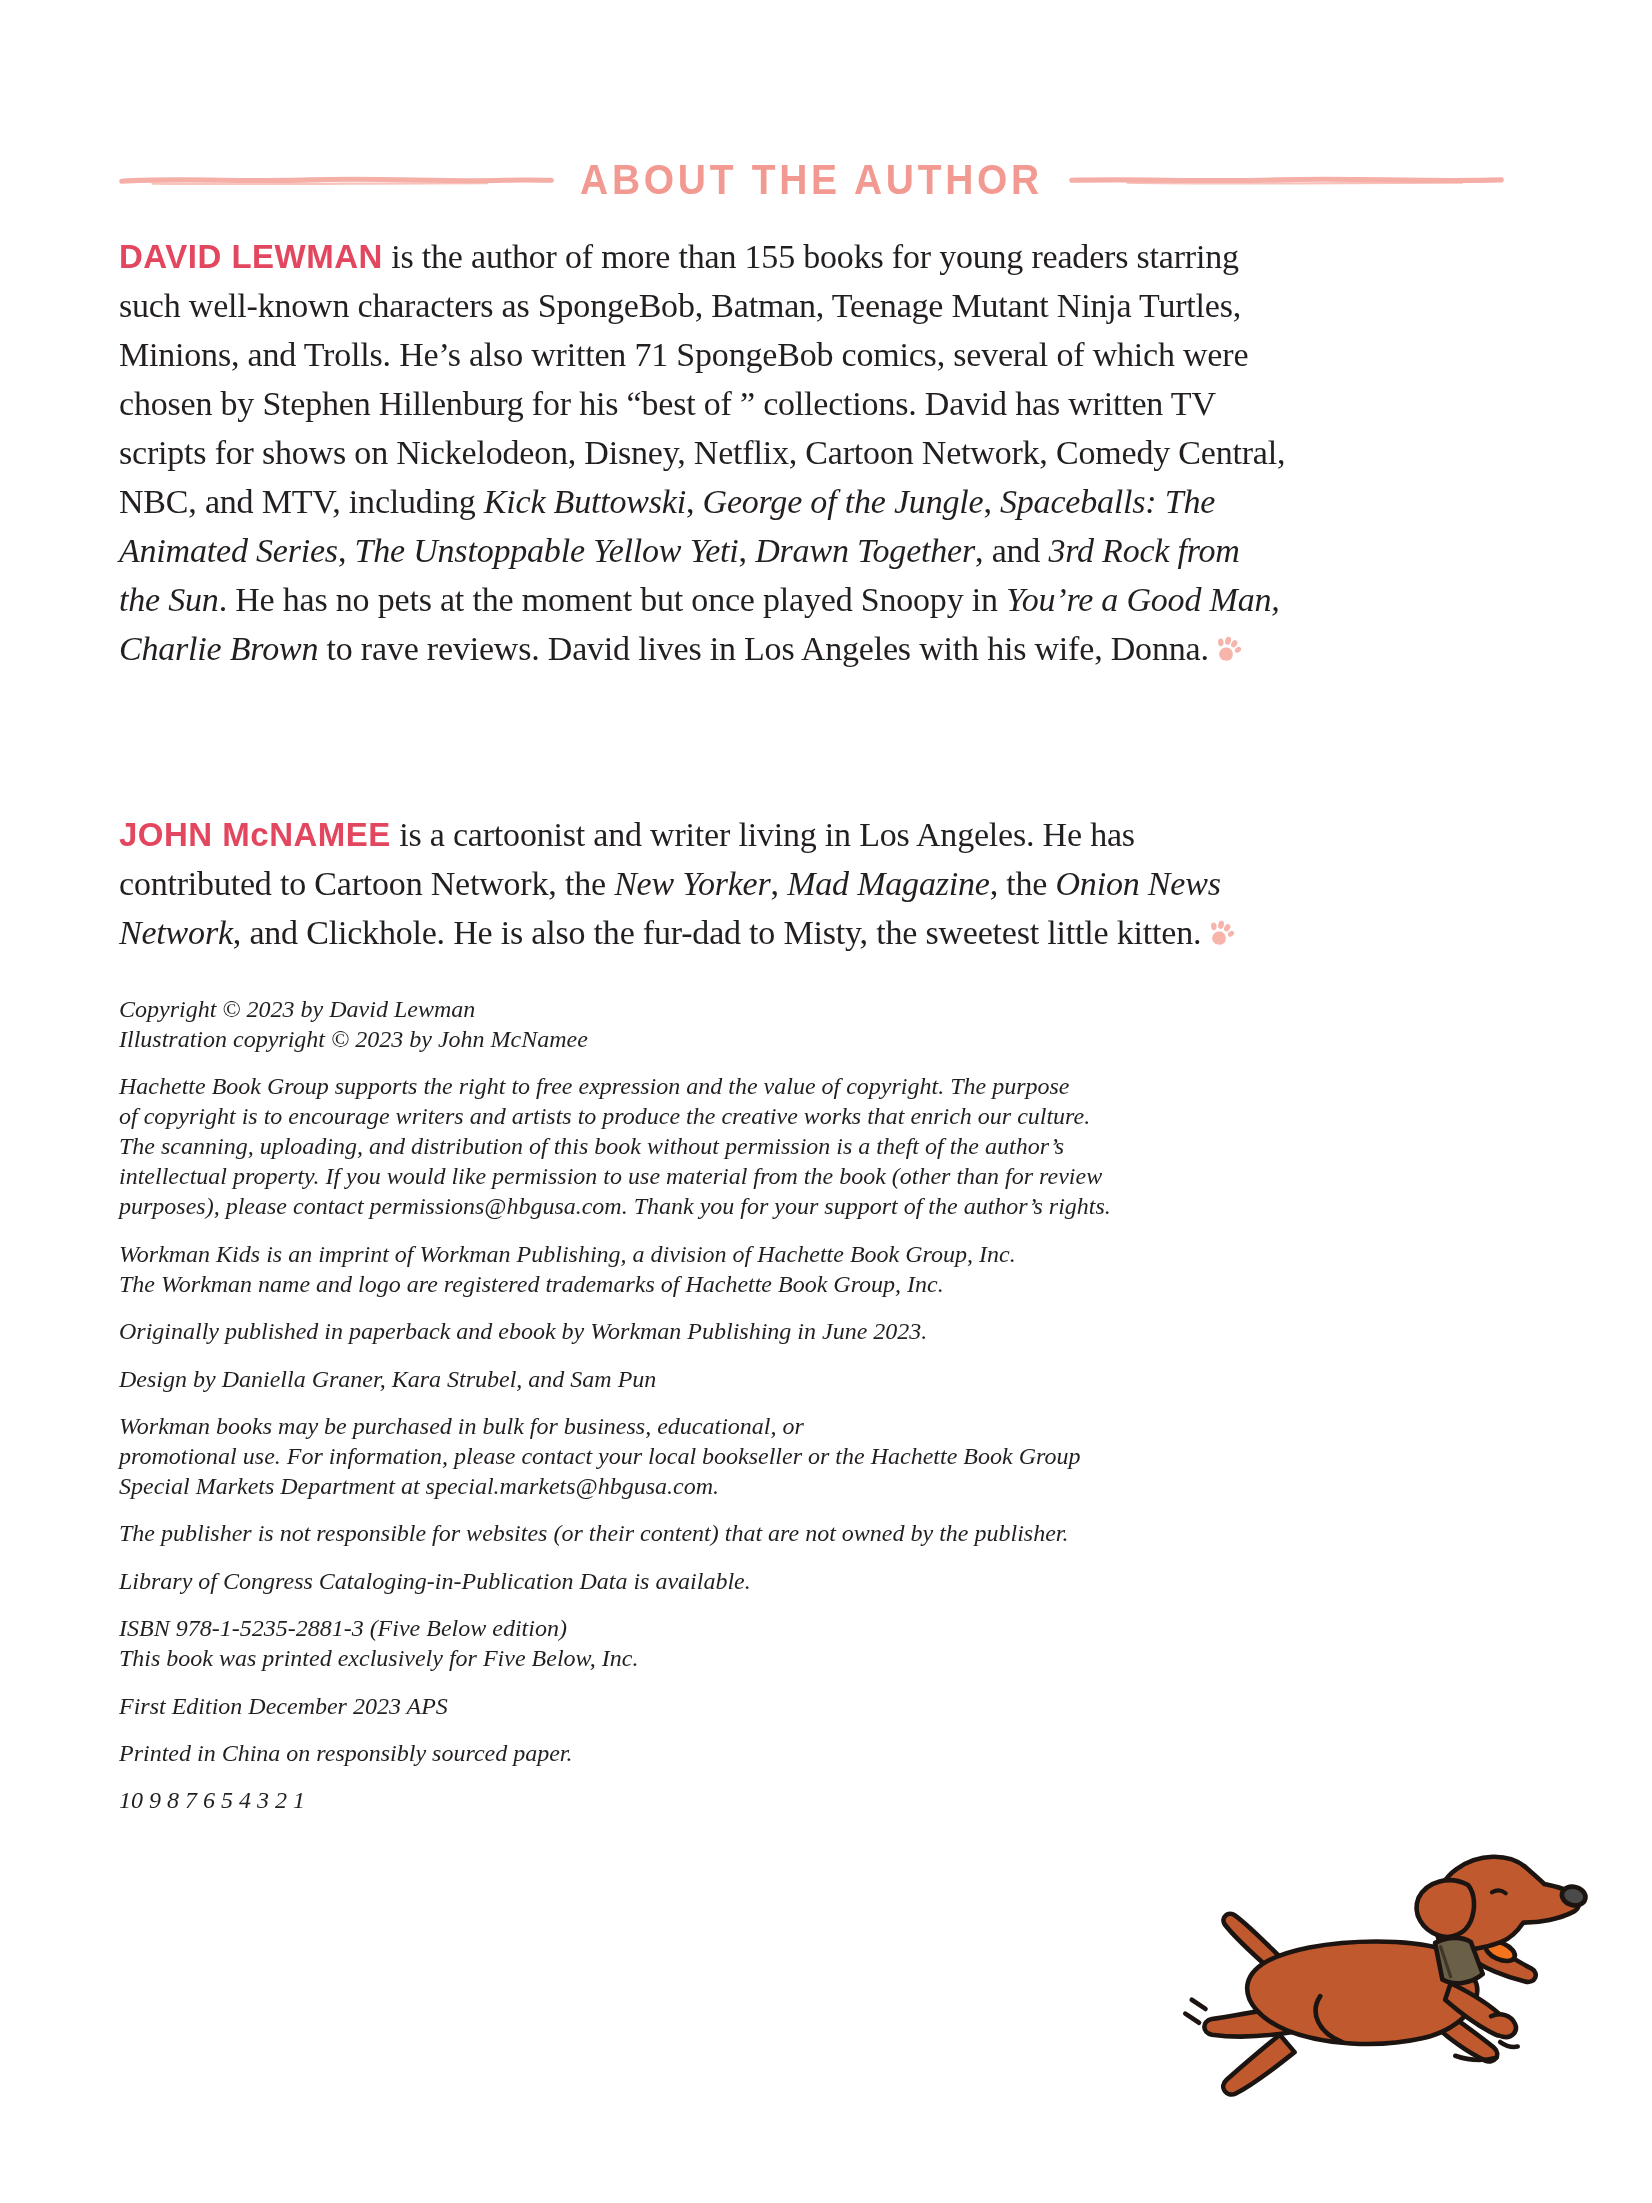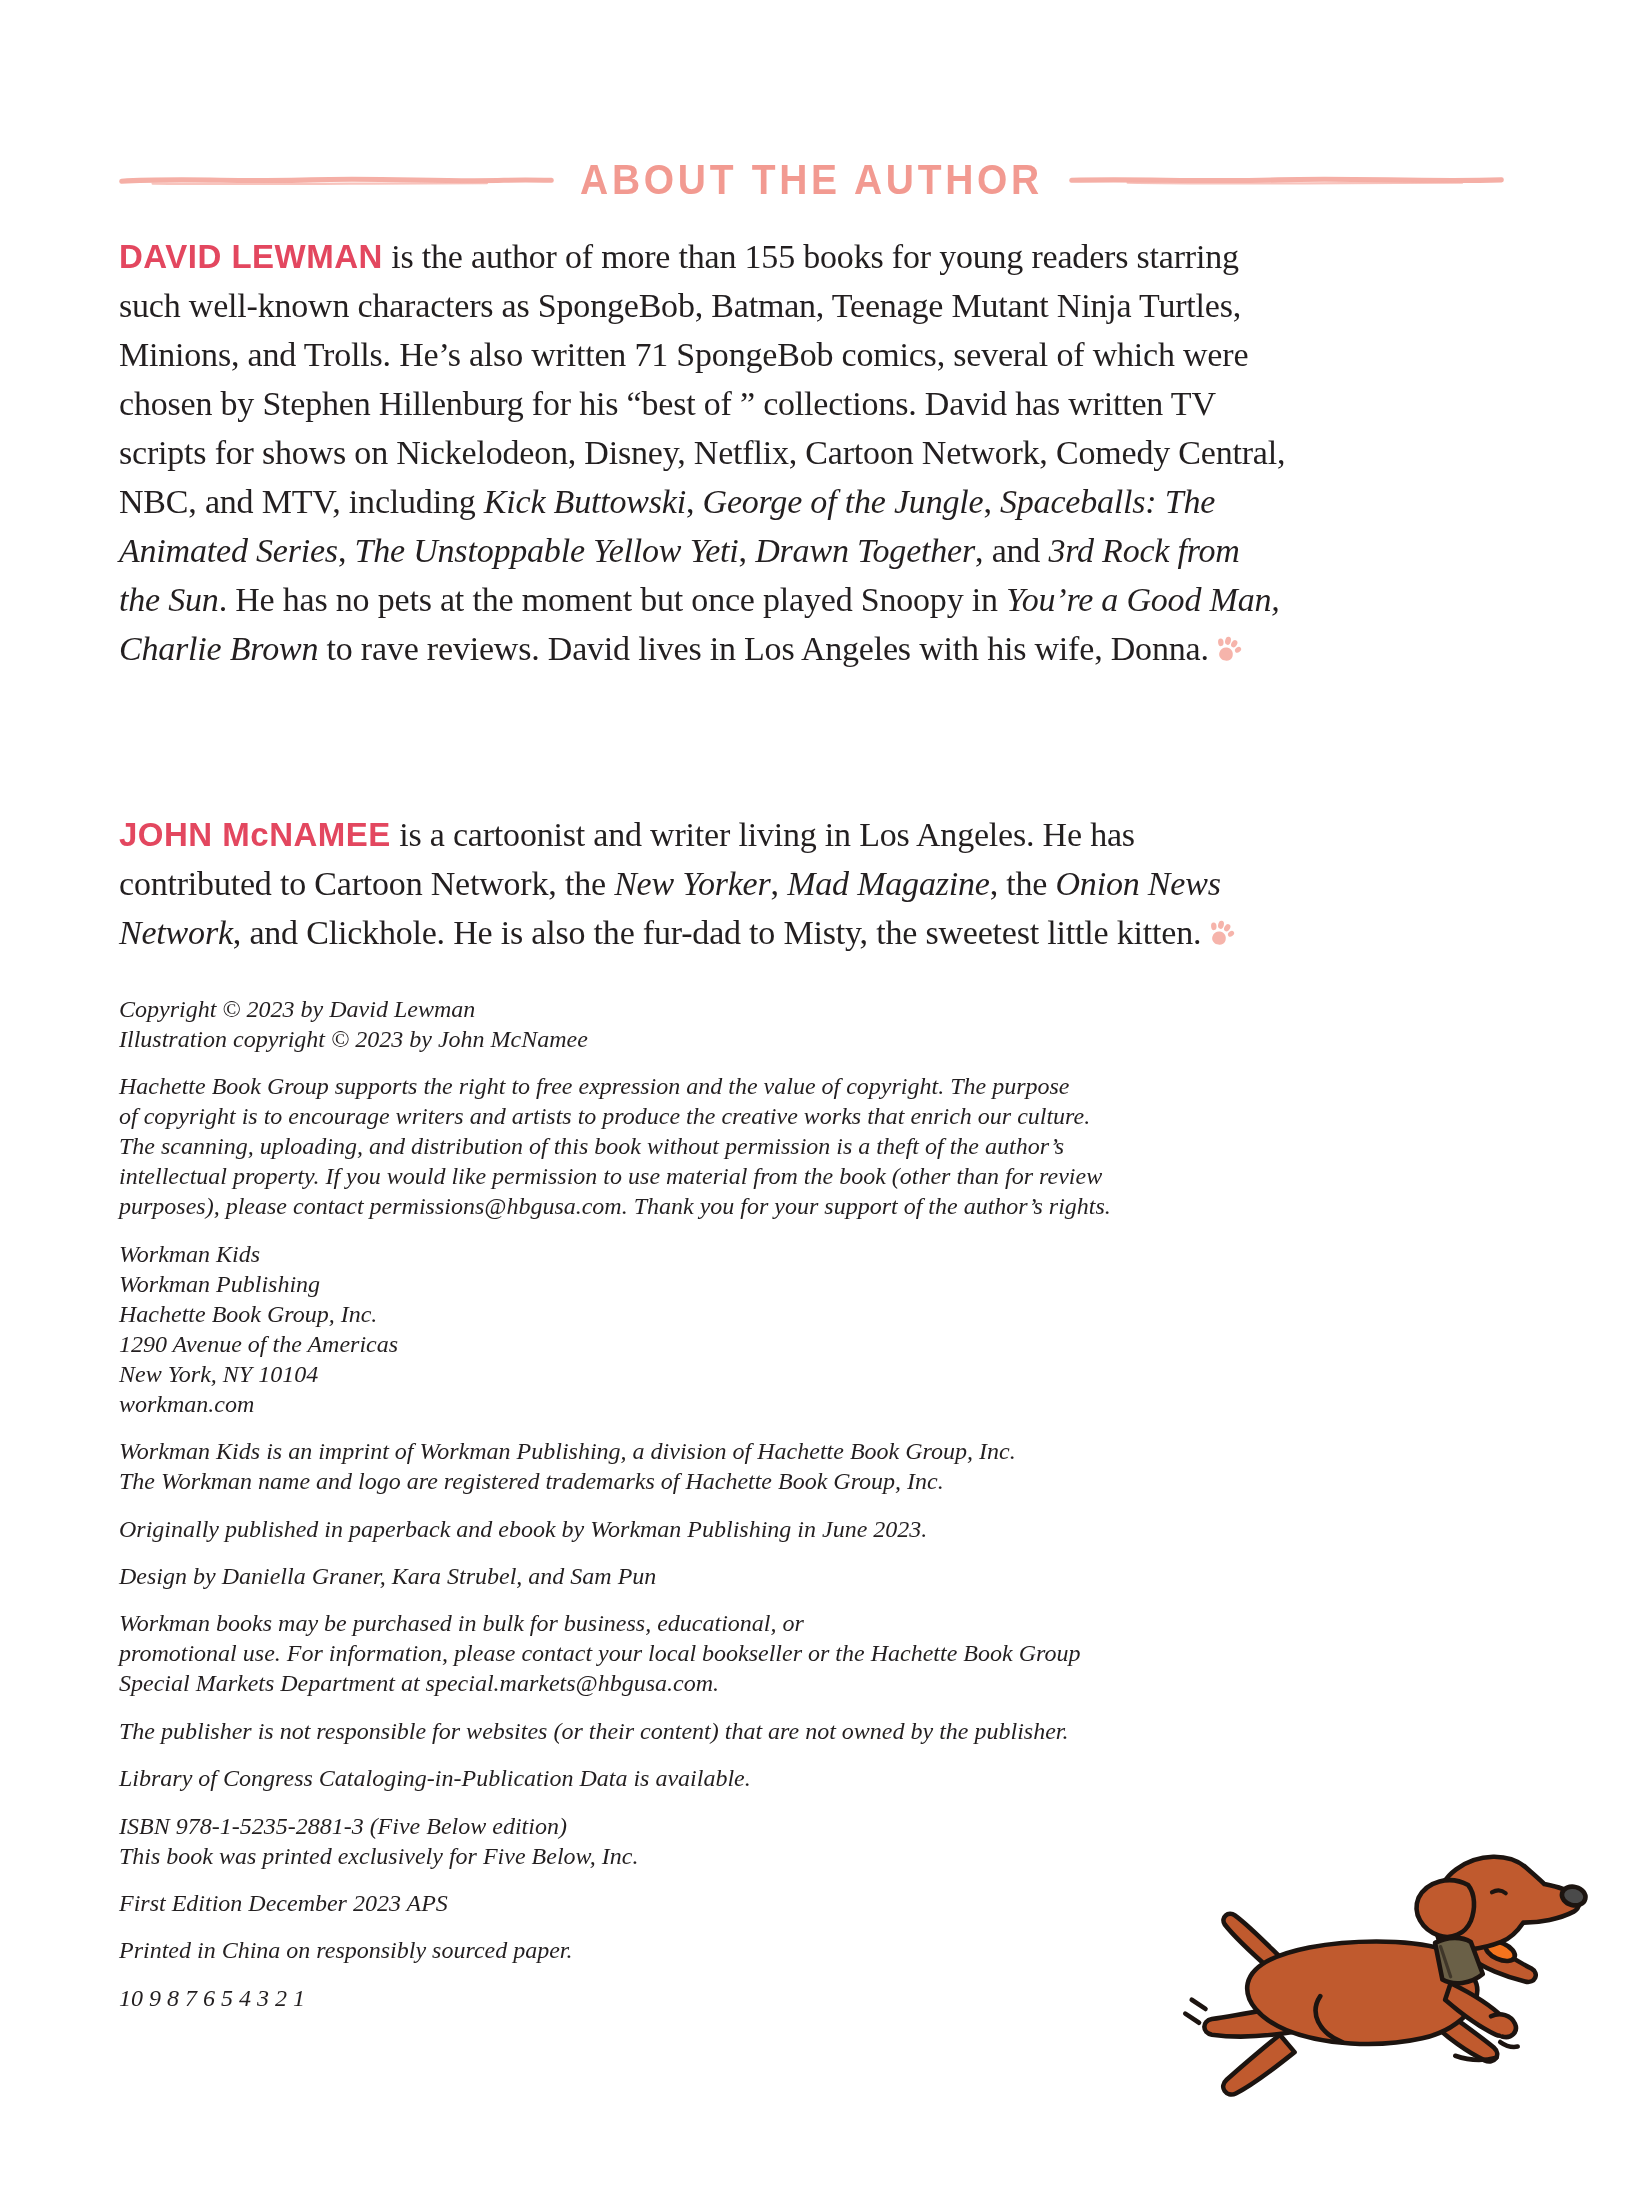--- a/index.html
+++ b/index.html
@@ -98,21 +98,20 @@
       <ellipse cx="14.5" cy="5.5" rx="3.1" ry="4.5" transform="rotate(-4 14.5 5.5)"></ellipse>
       <ellipse cx="22" cy="6.5" rx="3.0" ry="4.3" transform="rotate(14 22 6.5)"></ellipse>
       <ellipse cx="28" cy="11.5" rx="2.7" ry="3.7" transform="rotate(34 28 11.5)"></ellipse>
       <path d="M9.5,20.5 C9.5,15.8 13,12.8 17,12.8 C21,12.8 24.5,15.8 24.5,20.5 C24.5,24.6 21,27.2 17,27.2 C13,27.2 9.5,24.6 9.5,20.5 Z"></path>
     </g>
   </svg></div>
 
   <div class="colophon">
     <p class="block">Copyright © 2023 by David Lewman<br>Illustration copyright © 2023 by John McNamee</p>
     <p class="block">Hachette Book Group supports the right to free expression and the value of copyright. The purpose<br>of copyright is to encourage writers and artists to produce the creative works that enrich our culture.<br>The scanning, uploading, and distribution of this book without permission is a theft of the author’s<br>intellectual property. If you would like permission to use material from the book (other than for review<br>purposes), please contact permissions@hbgusa.com. Thank you for your support of the author’s rights.</p>
-    <p class="block">Workman Kids<br>Workman Publishing<br>Hachette Book Group, Inc.<br>1290 Avenue of the Americas<br>New York, NY 10104<br>workman.com</p>
     <p class="block">Workman Kids is an imprint of Workman Publishing, a division of Hachette Book Group, Inc.<br>The Workman name and logo are registered trademarks of Hachette Book Group, Inc.</p>
     <p class="block">Originally published in paperback and ebook by Workman Publishing in June 2023.</p>
     <p class="block">Design by Daniella Graner, Kara Strubel, and Sam Pun</p>
     <p class="block">Workman books may be purchased in bulk for business, educational, or<br>promotional use. For information, please contact your local bookseller or the Hachette Book Group<br>Special Markets Department at special.markets@hbgusa.com.</p>
     <p class="block">The publisher is not responsible for websites (or their content) that are not owned by the publisher.</p>
     <p class="block">Library of Congress Cataloging-in-Publication Data is available.</p>
     <p class="block">ISBN 978-1-5235-2881-3 (Five Below edition)<br>This book was printed exclusively for Five Below, Inc.</p>
     <p class="block">First Edition December 2023 APS</p>
     <p class="block">Printed in China on responsibly sourced paper.</p>
     <p class="block">10 9 8 7 6 5 4 3 2 1</p>

